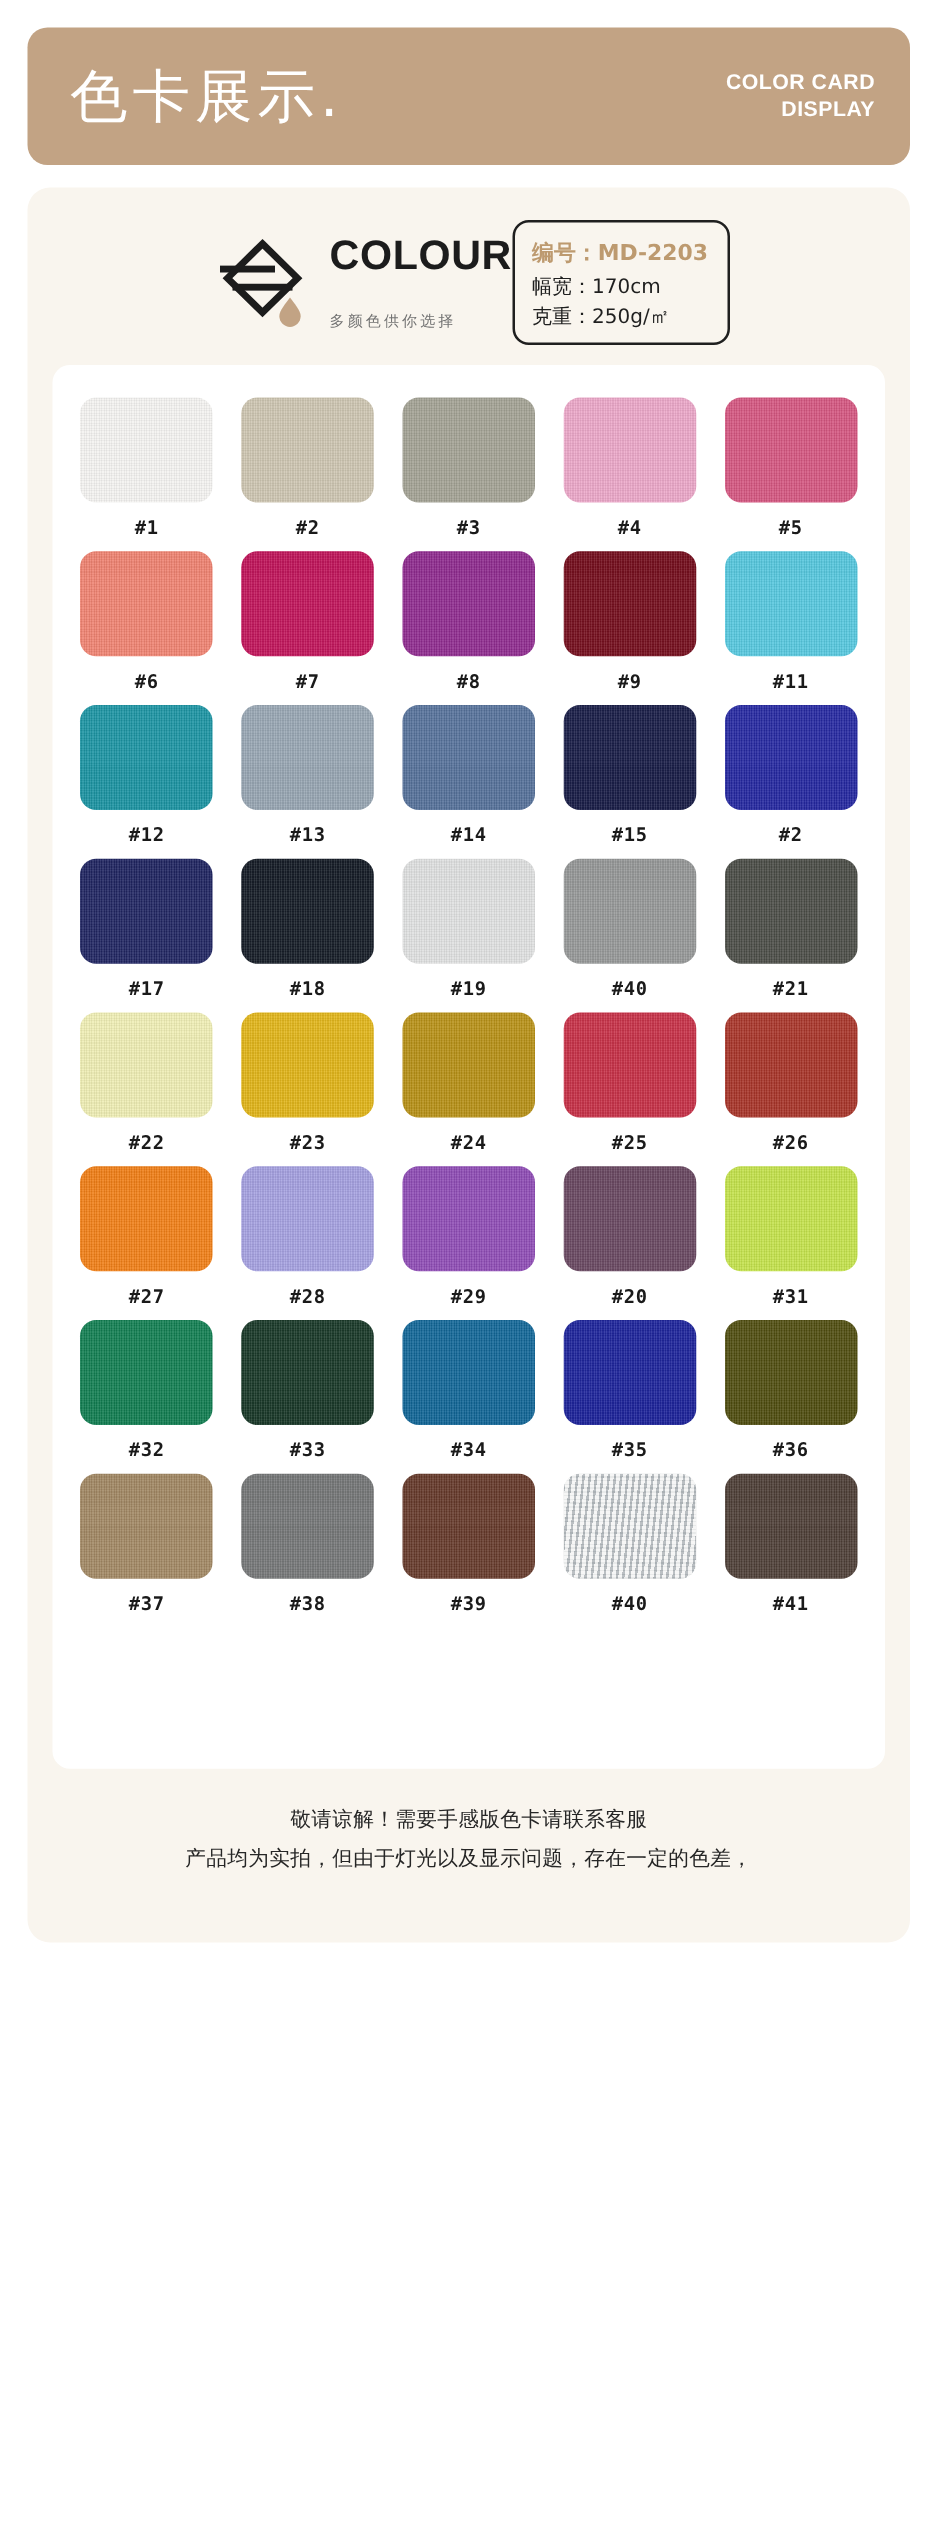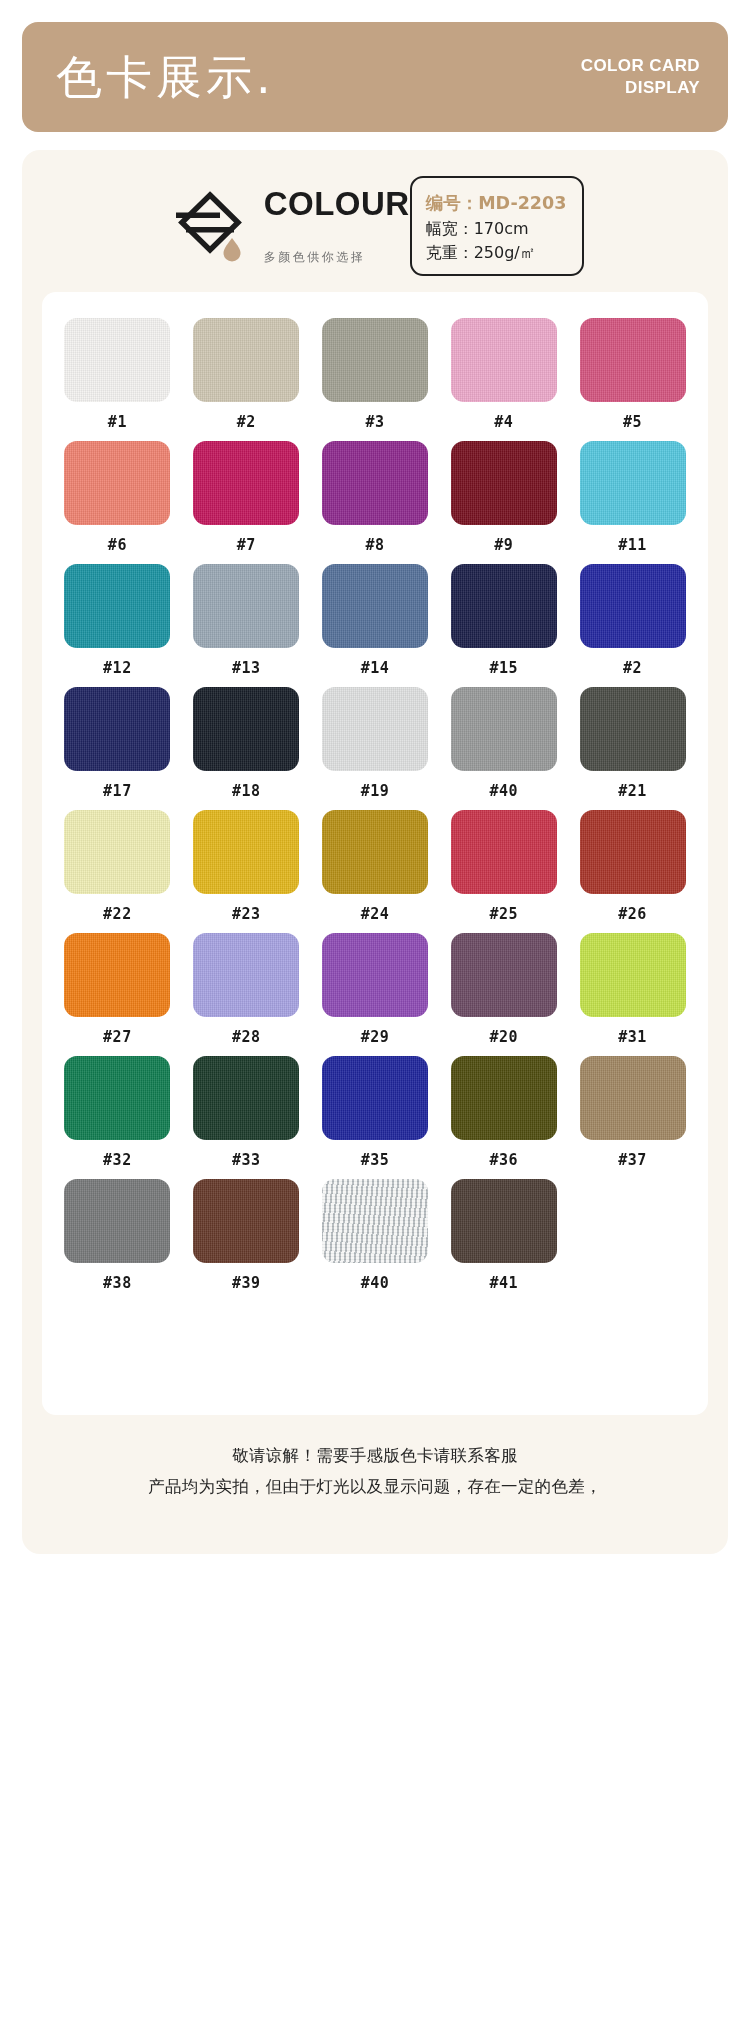--- a/index.html
+++ b/index.html
@@ -354,20 +354,24 @@
           </div>
           <div class="swatch-cell">
             <div class="swatch-chip" style="background: rgb(16, 125, 80);"></div>
             <div class="swatch-label">#32</div>
           </div>
           <div class="swatch-cell">
             <div class="swatch-chip" style="background: rgb(27, 58, 42);"></div>
             <div class="swatch-label">#33</div>
           </div>
           <div class="swatch-cell">
+            <div class="swatch-chip" style="background: rgb(16, 101, 150);"></div>
+            <div class="swatch-label">#34</div>
+          </div>
+          <div class="swatch-cell">
             <div class="swatch-chip" style="background: rgb(31, 37, 156);"></div>
             <div class="swatch-label">#35</div>
           </div>
           <div class="swatch-cell">
             <div class="swatch-chip" style="background: rgb(78, 76, 14);"></div>
             <div class="swatch-label">#36</div>
           </div>
           <div class="swatch-cell">
             <div class="swatch-chip" style="background: rgb(161, 135, 99);"></div>
             <div class="swatch-label">#37</div>

